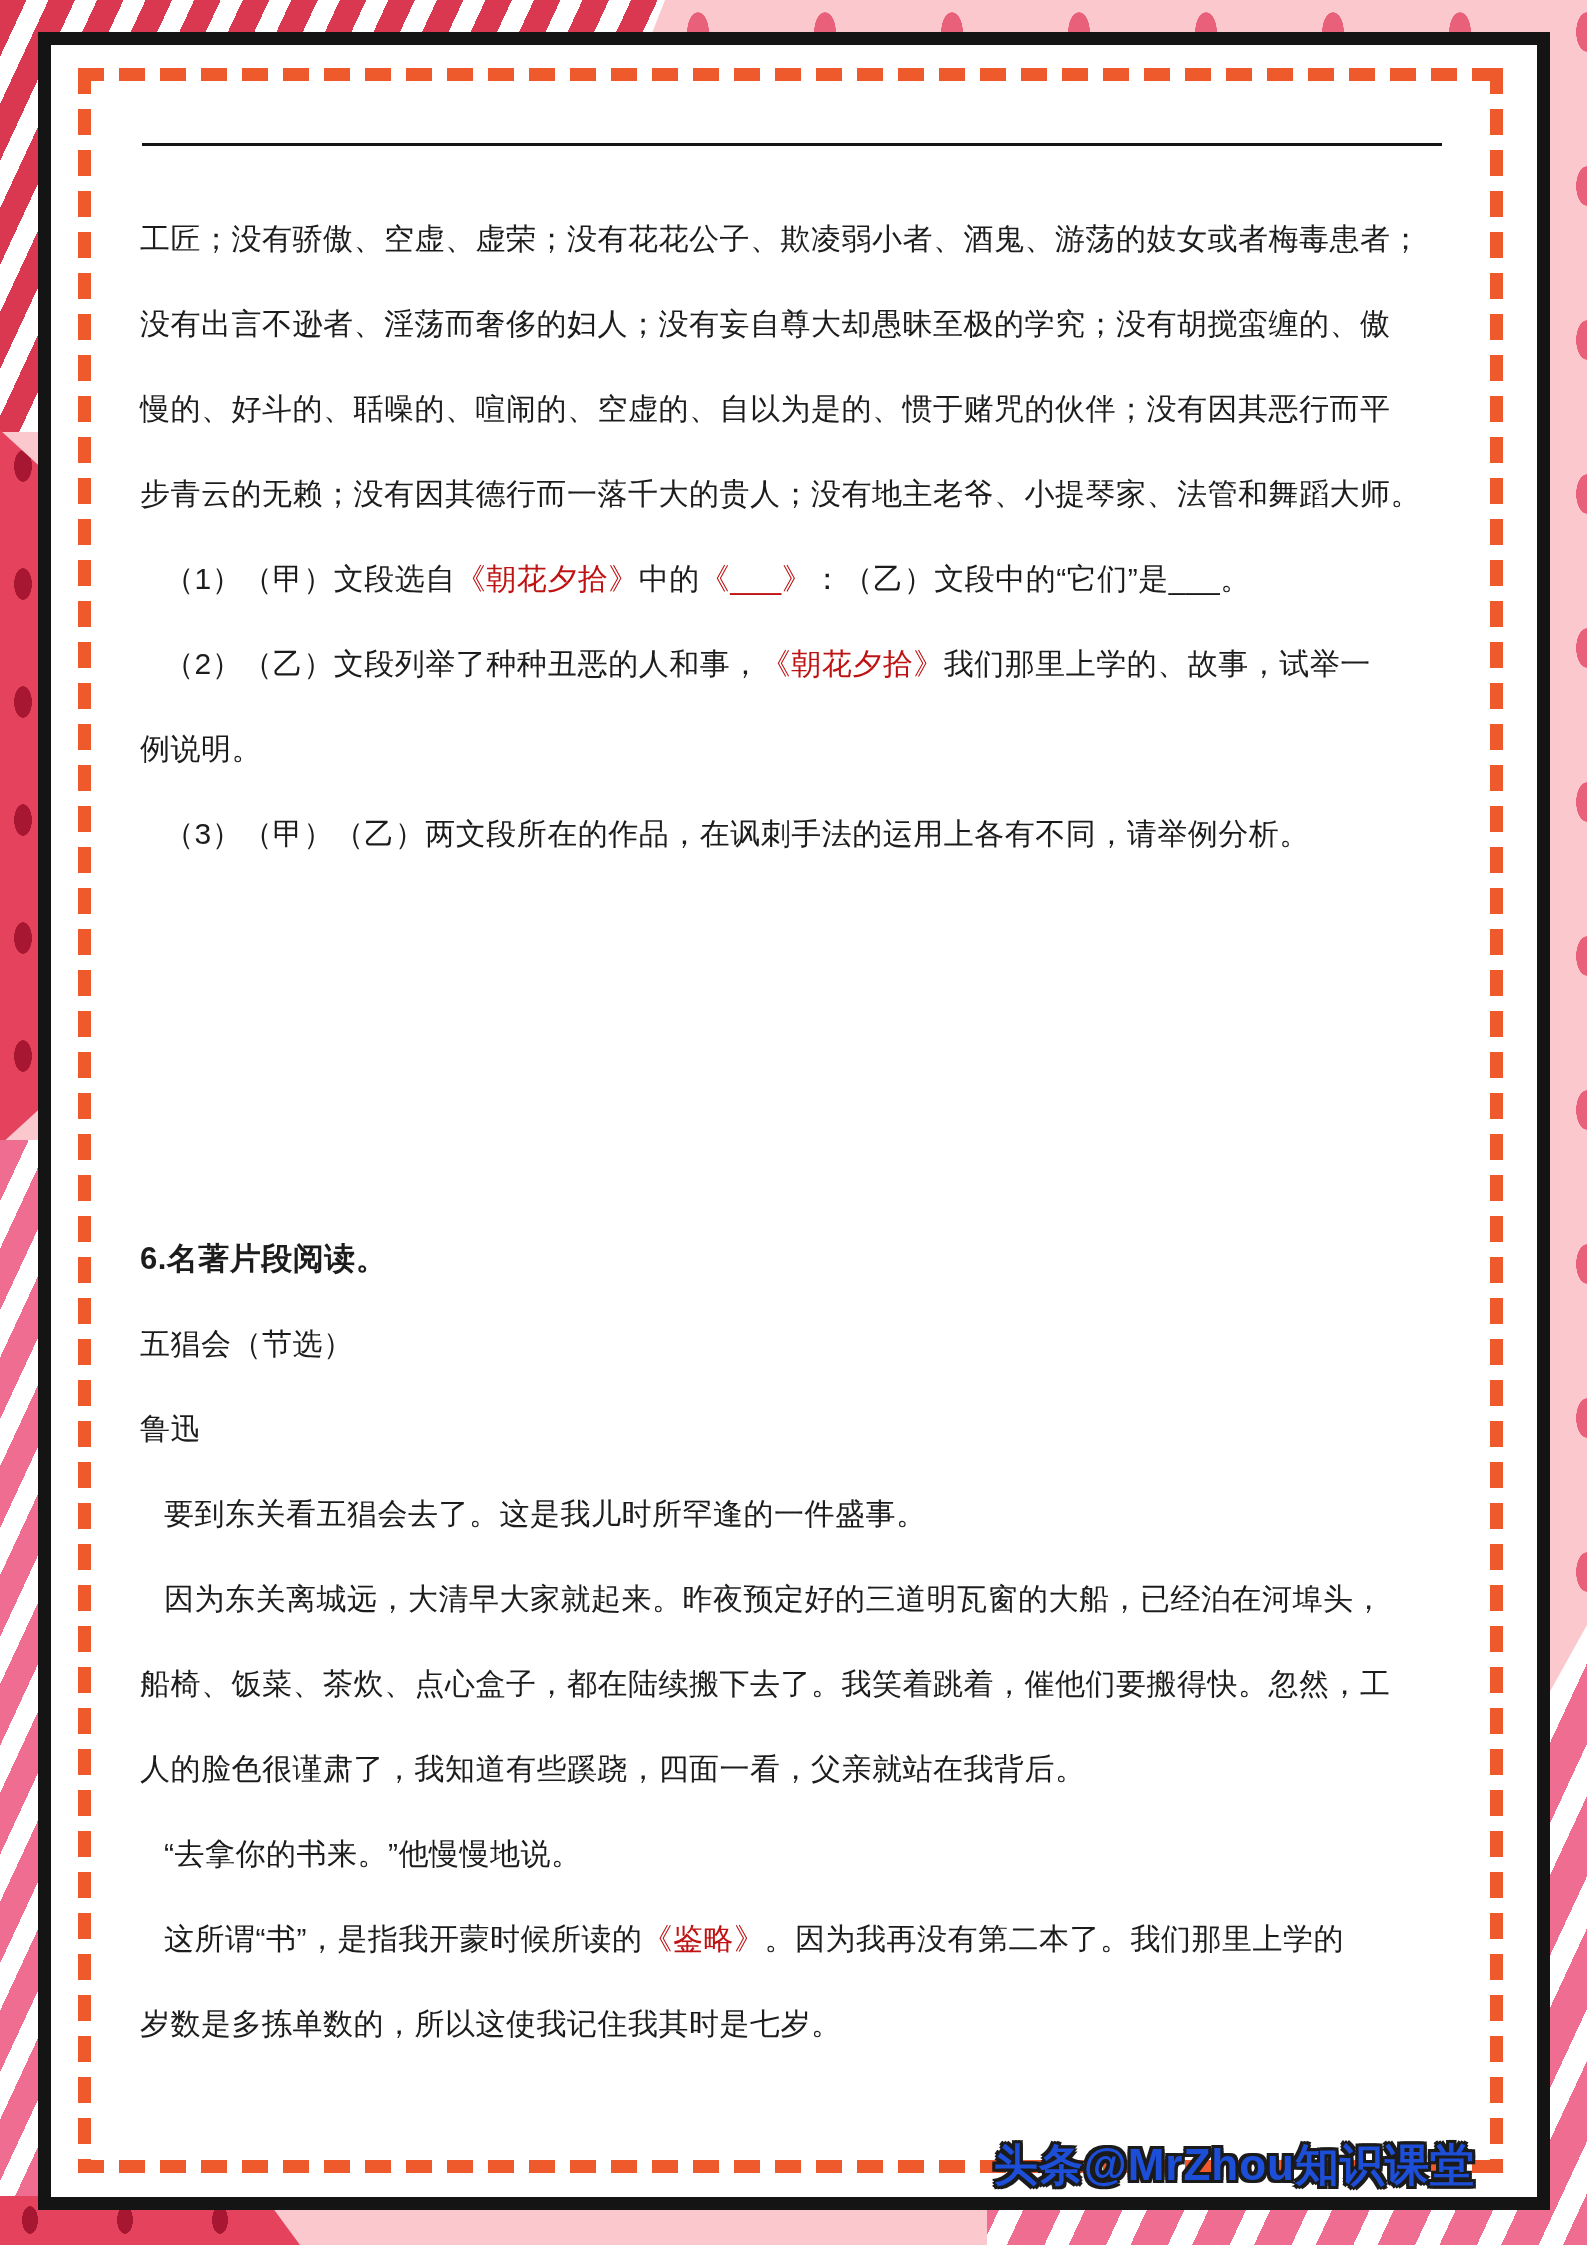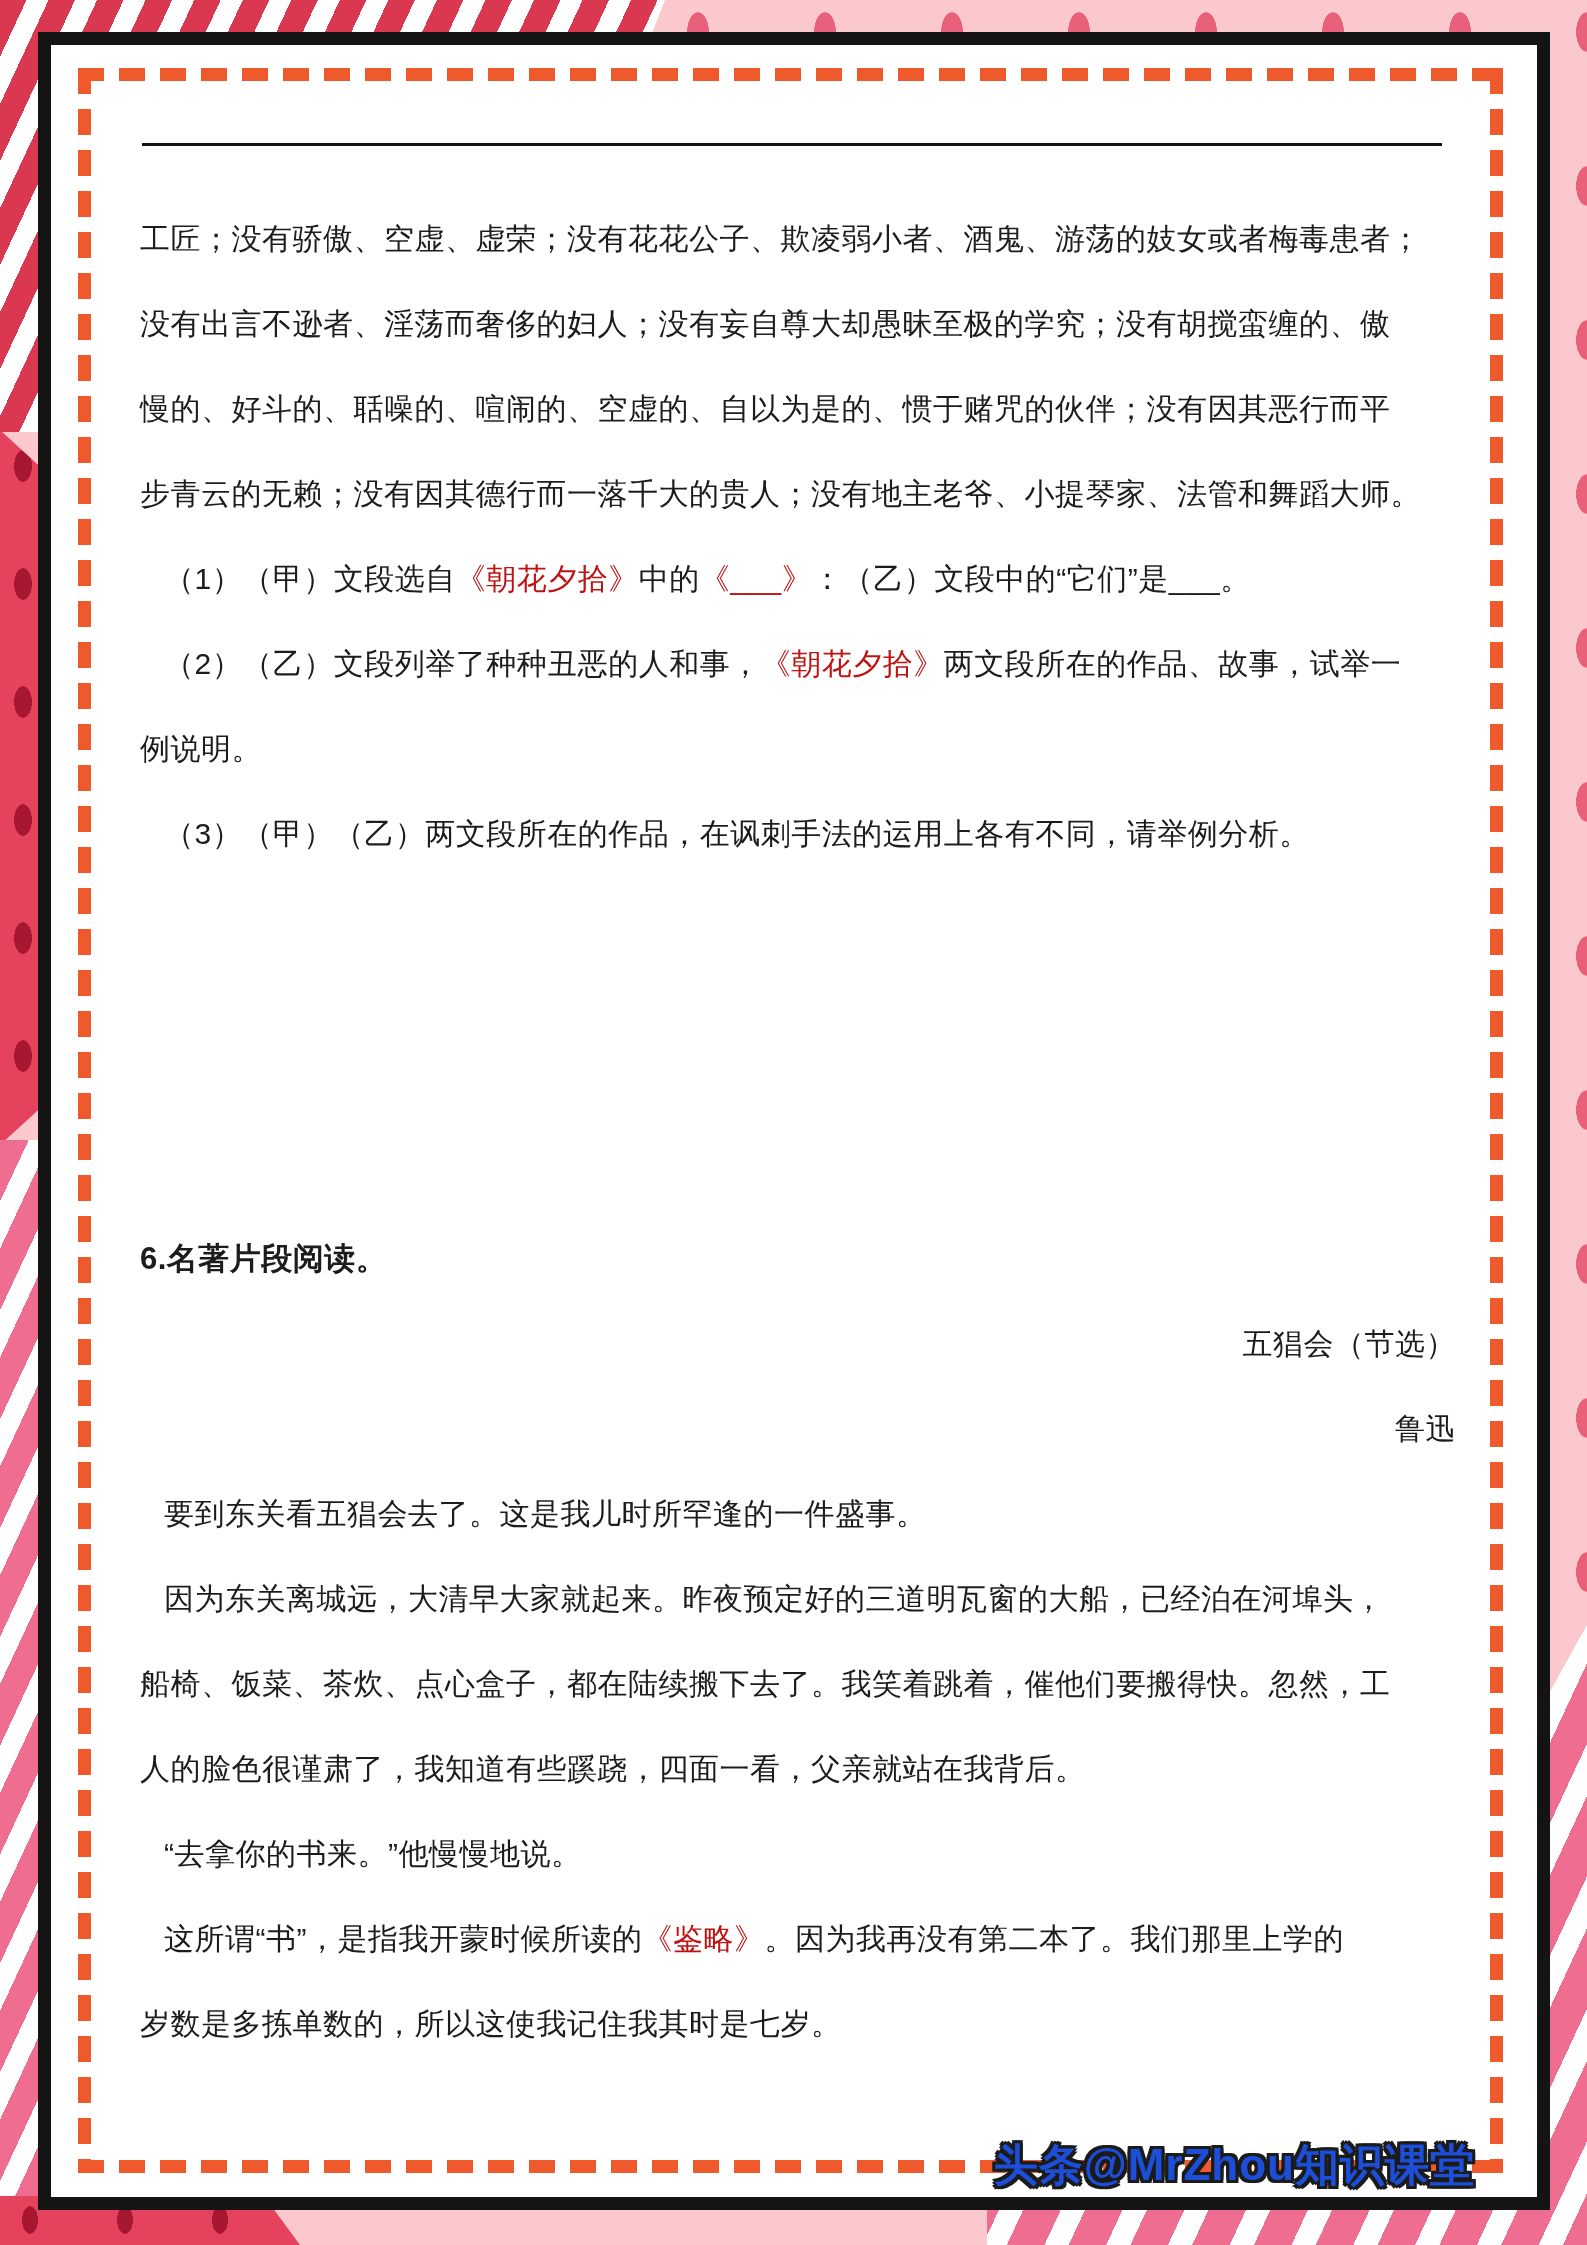--- a/index.html
+++ b/index.html
@@ -61,21 +61,21 @@
   .dash-right{left:1490px;top:68px;width:13px;height:2105px;
     background:repeating-linear-gradient(180deg,#ee5a2c 0 26px,transparent 26px 41px);}
   .rule{position:absolute;left:142px;top:143px;width:1300px;height:3px;background:#141414;z-index:3;}
   
   .content{position:absolute;left:140px;top:196px;width:1316px;z-index:3;}
   .line{
     height:85px;line-height:85px;font-size:30px;color:#1c1c1c;
     white-space:nowrap;letter-spacing:0.5px;
   }
   .line.blank{}
-  .line.center{text-align:right;}
+  .line.center{text-align:left;}
   .line.bold{font-weight:700;font-size:31px;}
   .line.indent{padding-left:24px;}
   .line span.red{color:#bf1212;font-weight:400;}
   
   .watermark{
     position:absolute;top:2136px;right:112px;z-index:4;
     font-size:44px;font-weight:700;color:#1d4ed8;letter-spacing:1px;
     text-shadow:-3px -3px 0 #1b1b1b,3px -3px 0 #1b1b1b,-3px 3px 0 #1b1b1b,3px 3px 0 #1b1b1b,
                  0 -3px 0 #1b1b1b,0 3px 0 #1b1b1b,-3px 0 0 #1b1b1b,3px 0 0 #1b1b1b;
   }
@@ -98,21 +98,21 @@
   <div class="dash dash-right"></div>
 
   <div class="rule"></div>
 
   <div class="content">
       <div class="line"><span>工匠；没有骄傲、空虚、虚荣；没有花花公子、欺凌弱小者、酒鬼、游荡的妓女或者梅毒患者；</span></div>
       <div class="line"><span>没有出言不逊者、淫荡而奢侈的妇人；没有妄自尊大却愚昧至极的学究；没有胡搅蛮缠的、傲</span></div>
       <div class="line"><span>慢的、好斗的、聒噪的、喧闹的、空虚的、自以为是的、惯于赌咒的伙伴；没有因其恶行而平</span></div>
       <div class="line"><span>步青云的无赖；没有因其德行而一落千大的贵人；没有地主老爷、小提琴家、法管和舞蹈大师。</span></div>
       <div class="line indent"><span>（1）（甲）文段选自</span><span class="red">《朝花夕拾》</span><span>中的</span><span class="red">《___》</span><span>：（乙）文段中的“它们”是</span><span>___</span><span>。</span></div>
-      <div class="line indent"><span>（2）（乙）文段列举了种种丑恶的人和事，</span><span class="red">《朝花夕拾》</span><span>两文段所在的作品、故事，试举一</span></div>
+      <div class="line indent"><span>（2）（乙）文段列举了种种丑恶的人和事，</span><span class="red">《朝花夕拾》</span><span>我们那里上学的、故事，试举一</span></div>
       <div class="line"><span>例说明。</span></div>
       <div class="line indent"><span>（3）（甲）（乙）两文段所在的作品，在讽刺手法的运用上各有不同，请举例分析。</span></div>
       <div class="line blank"></div>
       <div class="line blank"></div>
       <div class="line blank"></div>
       <div class="line blank"></div>
       <div class="line bold"><span>6.名著片段阅读。</span></div>
       <div class="line center"><span>五猖会（节选）</span></div>
       <div class="line center"><span>鲁迅</span></div>
       <div class="line indent"><span>要到东关看五猖会去了。这是我儿时所罕逢的一件盛事。</span></div>

